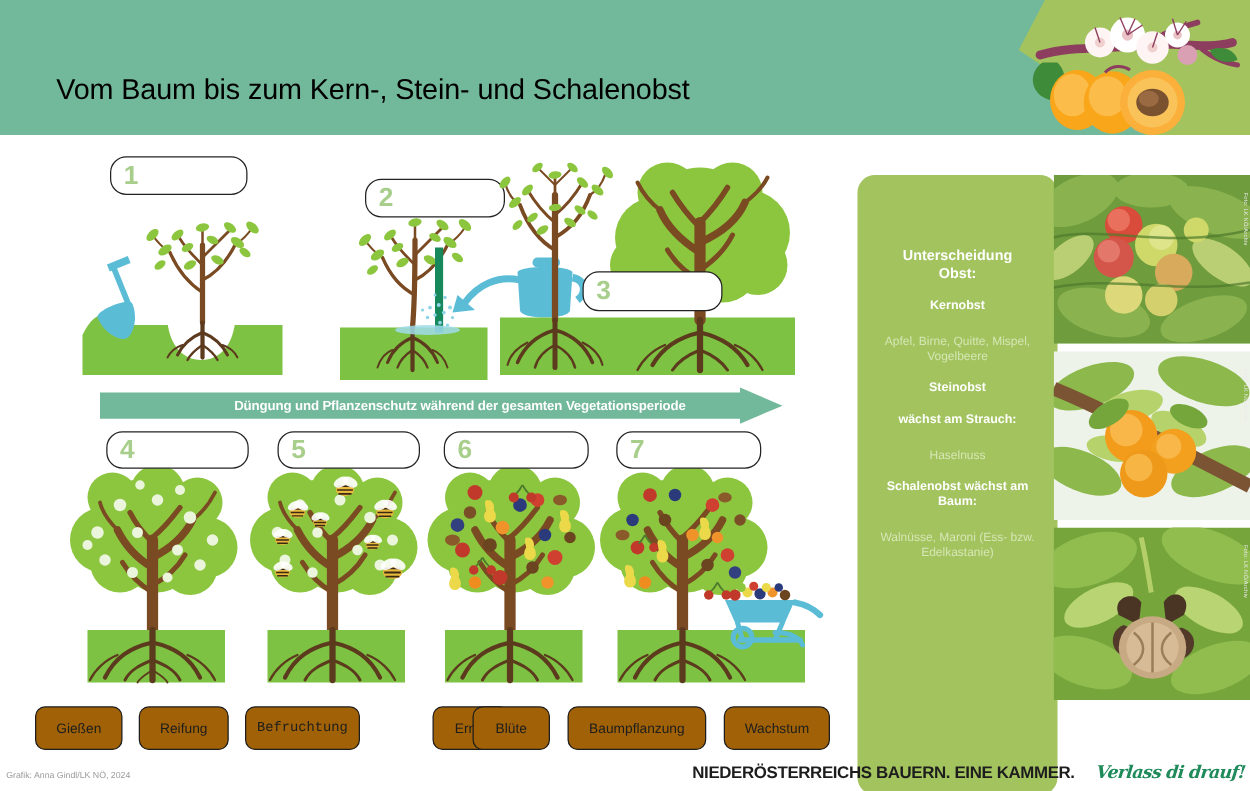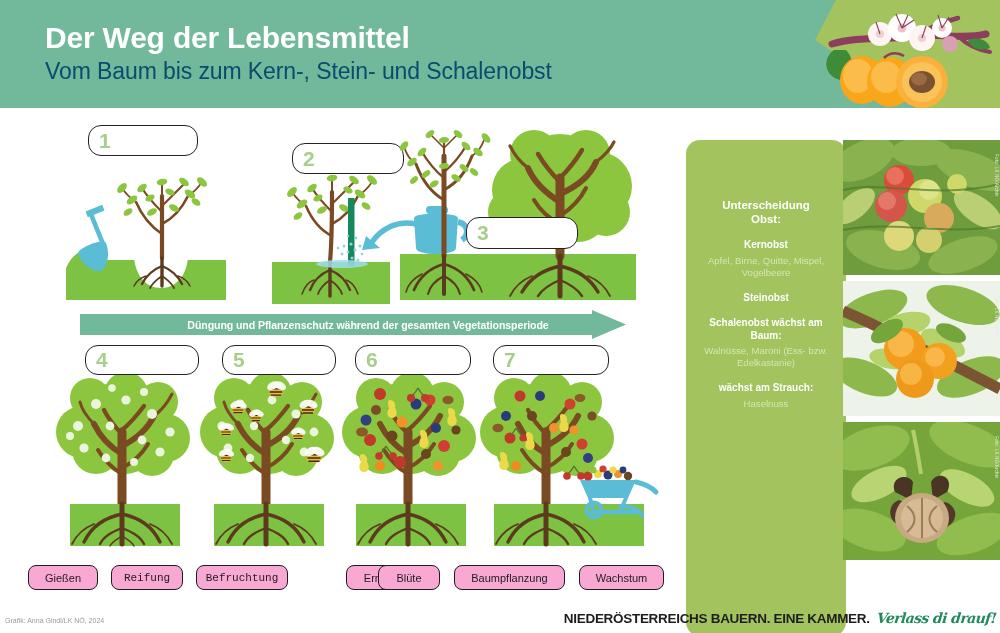--- a/index.html
+++ b/index.html
@@ -16,21 +16,21 @@
     position:absolute;left:0;top:0;width:1000px;height:108px;
     background:#72b89a;
   }
   .header-title{
     position:absolute;left:45px;top:21px;
     font-size:30px;font-weight:bold;color:#ffffff;letter-spacing:-0.2px;
     white-space:nowrap;
   }
   .header-sub{
     position:absolute;left:45px;top:58px;
-    font-size:23px;font-weight:normal;color:#0c4a6e;letter-spacing:-0.1px;
+    font-size:23px;font-weight:normal;color:#000000;letter-spacing:-0.1px;
     white-space:nowrap;
   }
   .header-badge{
     position:absolute;right:0;top:0;width:190px;height:108px;overflow:hidden;
   }
   .header-badge .poly{
     position:absolute;left:5px;top:-38px;width:185px;height:150px;
     background:#a2c35e;
     clip-path:polygon(22% 0%, 100% 0%, 100% 100%, 58% 100%, 0% 52%);
   }
@@ -41,21 +41,21 @@
     position:absolute;left:686px;top:140px;width:160px;height:496px;
     background:#a2c35e;border-radius:14px;
   }
   .side-inner{
     position:absolute;left:8px;top:58px;width:144px;
     text-align:center;color:#ffffff;
   }
   .side-h1{font-size:11.5px;font-weight:bold;line-height:14px;color:#ffffff;}
   .side-group{margin-top:13px;}
   .side-term{font-size:10px;font-weight:bold;color:#ffffff;line-height:12.5px;}
-  .side-list{font-size:9.6px;font-weight:normal;color:#d6e6b4;line-height:12px;margin-top:3px;}
+  .side-list{font-size:9.6px;font-weight:normal;color:#d6e6b4;line-height:12px;margin-top:16px;}
 
   
   .photo{position:absolute;left:843px;width:157px;overflow:hidden;}
   .photo-1{top:140px;height:135px;}
   .photo-2{top:281px;height:135px;}
   .photo-3{top:422px;height:138px;}
   .photo-credit{
     position:absolute;right:1px;top:14px;
     font-size:4.5px;color:#e9e9e9;
     writing-mode:vertical-rl;letter-spacing:0.2px;white-space:nowrap;
@@ -76,50 +76,49 @@
   .arrow-text{
     position:absolute;left:0;top:0;width:520px;height:29px;
     display:flex;align-items:center;justify-content:center;
     font-size:10.6px;font-weight:bold;color:#ffffff;letter-spacing:-0.1px;
     white-space:nowrap;
     padding-left:28px;
   }
 
   
   .chip{
-    position:absolute;top:565px;height:25px;
-    background:#f9a8d4;border:1.7px solid #1d1d1d;border-radius:8px;
+    position:absolute;top:565px;height:35px;
+    background:#a16207;border:1.7px solid #1d1d1d;border-radius:8px;
     display:flex;align-items:center;justify-content:center;
     font-size:11px;color:#1d1d1d;box-sizing:border-box;white-space:nowrap;
   }
 
   
   .credit{
     position:absolute;left:5px;top:617px;
     font-size:7px;color:#9a9a9a;white-space:nowrap;
   }
   .brand{
     position:absolute;right:4px;top:610px;
-    display:flex;align-items:baseline;gap:7px;white-space:nowrap;
+    display:flex;align-items:baseline;gap:17px;white-space:nowrap;
   }
   .brand-main{font-size:13.5px;font-weight:bold;color:#1d1d1d;letter-spacing:-0.3px;}
   .brand-script{
     font-size:14px;color:#1f8a5a;font-style:italic;font-weight:bold;
     font-family:"DejaVu Serif", serif;letter-spacing:-0.6px;
     transform:skewX(-6deg);
   }
   svg{display:block;overflow:visible;}
 </style>
 </head>
 <body>
 
 <div id="stage">
 
   <div class="header">
-    <div class="header-title">Der Weg der Lebensmittel</div>
     <div class="header-sub">Vom Baum bis zum Kern-, Stein- und Schalenobst</div>
 
     <div class="header-badge">
       <div class="poly"></div>
       <svg class="apricot-art" width="180" height="104" viewBox="0 0 180 104">
 
         <path d="M14 38 C40 30 70 34 98 30 C122 27 146 34 168 28" stroke="#8d3d5e" stroke-width="7" fill="none" stroke-linecap="round"></path>
         <path d="M100 30 C112 20 126 16 140 12" stroke="#8d3d5e" stroke-width="4.5" fill="none" stroke-linecap="round"></path>
         <path d="M140 30 C150 40 160 44 172 46" stroke="#8d3d5e" stroke-width="4" fill="none" stroke-linecap="round"></path>
 
@@ -172,27 +171,27 @@
       <div class="side-group">
         <div class="side-term">Kernobst</div>
         <div class="side-list">Apfel, Birne, Quitte, Mispel, Vogelbeere</div>
       </div>
 
       <div class="side-group">
         <div class="side-term">Steinobst</div>
       </div>
 
       <div class="side-group">
+        <div class="side-term">wächst am Strauch:</div>
+        <div class="side-list">Haselnuss</div>
+      </div>
+
+      <div class="side-group">
         <div class="side-term">Schalenobst wächst am Baum:</div>
         <div class="side-list">Walnüsse, Maroni (Ess- bzw. Edelkastanie)</div>
-      </div>
-
-      <div class="side-group">
-        <div class="side-term">wächst am Strauch:</div>
-        <div class="side-list">Haselnuss</div>
       </div>
     </div>
   </div>
 
   <div class="photo photo-1">
     <svg width="157" height="135" viewBox="0 0 157 135">
       <rect width="157" height="135" fill="#6f9c3d"></rect>
       <g fill="#8ab24f">
         <ellipse cx="20" cy="20" rx="34" ry="18" transform="rotate(-25 20 20)"></ellipse>
         <ellipse cx="130" cy="30" rx="40" ry="17" transform="rotate(20 130 30)"></ellipse>
@@ -806,21 +805,21 @@
         <circle cx="143" cy="100" r="3.6" fill="#ecd94a"></circle>
         <circle cx="153" cy="100" r="3.4" fill="#2b3a7a"></circle>
       </g>
     </g>
   </svg>
   <div class="callout" style="left:493px;top:345px;width:116px;height:30px;">
     <span class="num">7</span>
   </div>
 
   <div class="chip" style="left:28px;width:70px;">Gießen</div>
-  <div class="chip" style="left:111px;width:72px;font-family:Liberation Mono, monospace;">Reifung</div>
+  <div class="chip" style="left:111px;width:72px;">Reifung</div>
   <div class="chip" style="left:196px;width:92px;font-family:Liberation Mono, monospace;">Befruchtung</div>
   <div class="chip" style="left:302px;width:62px;margin-left:44px;">Ernte</div>
   <div class="chip" style="left:378px;width:62px;">Blüte</div>
   <div class="chip" style="left:454px;width:111px;">Baumpflanzung</div>
   <div class="chip" style="left:579px;width:85px;">Wachstum</div>
 
   <div class="credit">Grafik: Anna Gindl/LK NÖ, 2024</div>
   <div class="brand">
     <span class="brand-main">NIEDERÖSTERREICHS BAUERN. EINE KAMMER.</span>
     <span class="brand-script">Verlass di drauf!</span>

